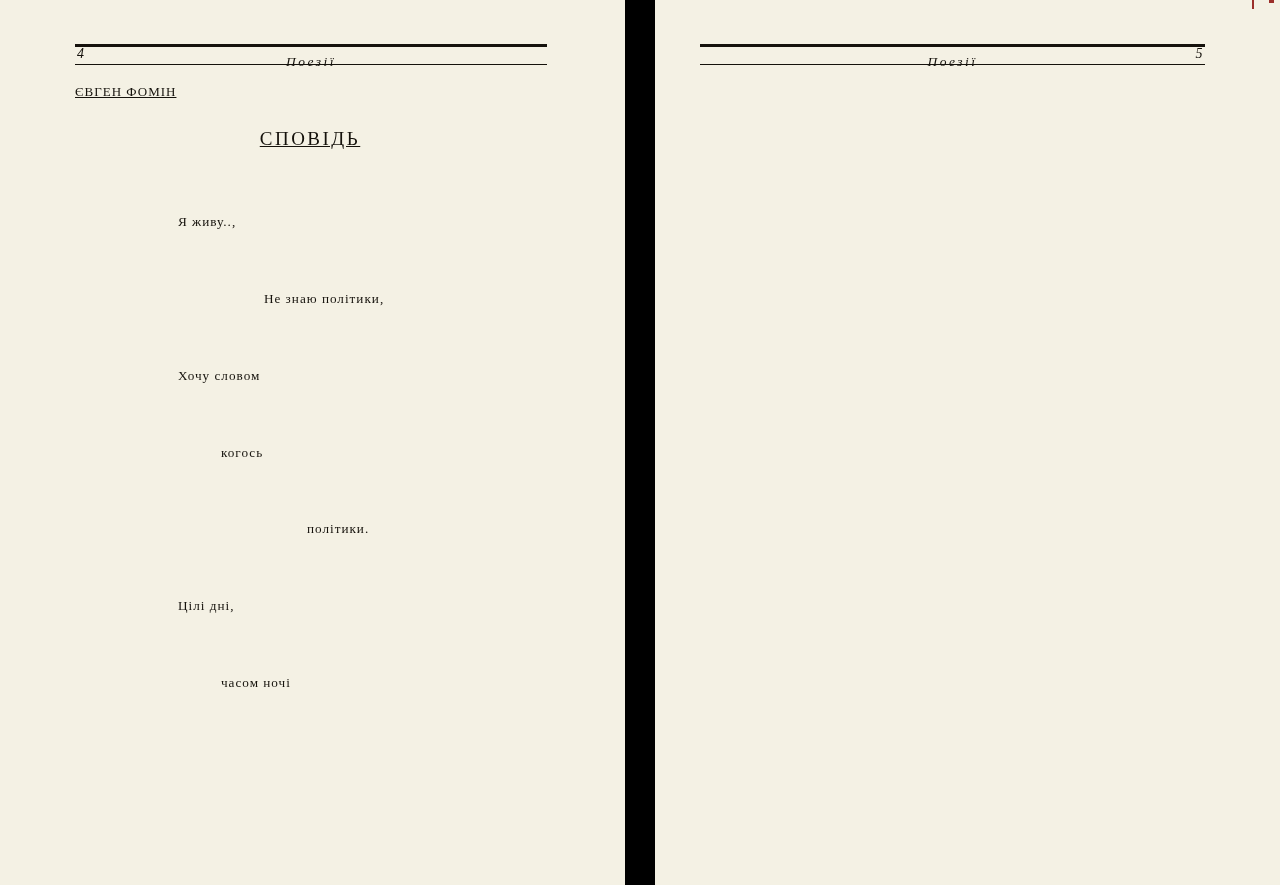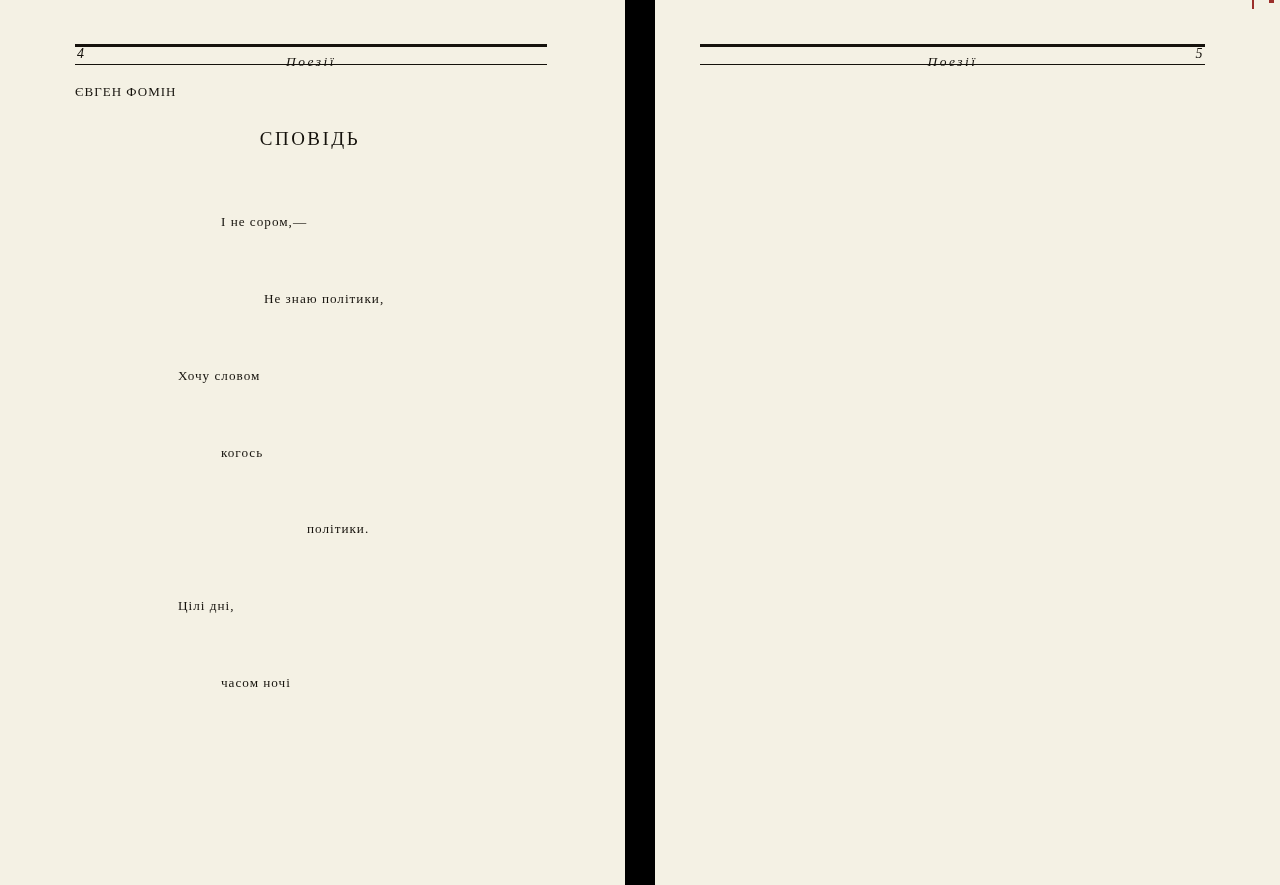--- a/index.html
+++ b/index.html
@@ -87,31 +87,33 @@
     color: #15120c;
   }
 
   .author {
     position: absolute;
     top: 84px;
     left: 75px;
     font-size: 13px;
     letter-spacing: 1px;
     color: #15120c;
+    text-decoration: underline;
   }
 
   .poem-title {
     position: absolute;
     top: 128px;
     left: 75px;
     width: 470px;
     text-align: center;
     font-size: 19px;
     letter-spacing: 2.5px;
     color: #15120c;
+    text-decoration: underline;
   }
 
   .verse {
     position: absolute;
     color: #15120c;
     font-size: 13.2px;
     letter-spacing: 1.0px;
     line-height: 25.6px;
     white-space: pre;
   }
@@ -143,21 +145,21 @@
         <div class="rule-top"></div>
         <div class="rule-bottom"></div>
         <div class="folio folio-left">4</div>
         <div class="running-title">Поезії</div>
       </div>
 
       <div class="author">ЄВГЕН ФОМІН</div>
       <div class="poem-title">СПОВІДЬ</div>
 
       <div class="verse verse-left">
-        <span class="line">          І не сором,—</span>
+        <span class="line">Я живу..,</span>
         <span class="line">                    Не знаю політики,</span>
         <span class="line">Хочу словом</span>
         <span class="line">          когось</span>
         <span class="line">                              політики.</span>
         <span class="line">Цілі дні,</span>
         <span class="line">          часом ночі</span>
         
         
         
         

